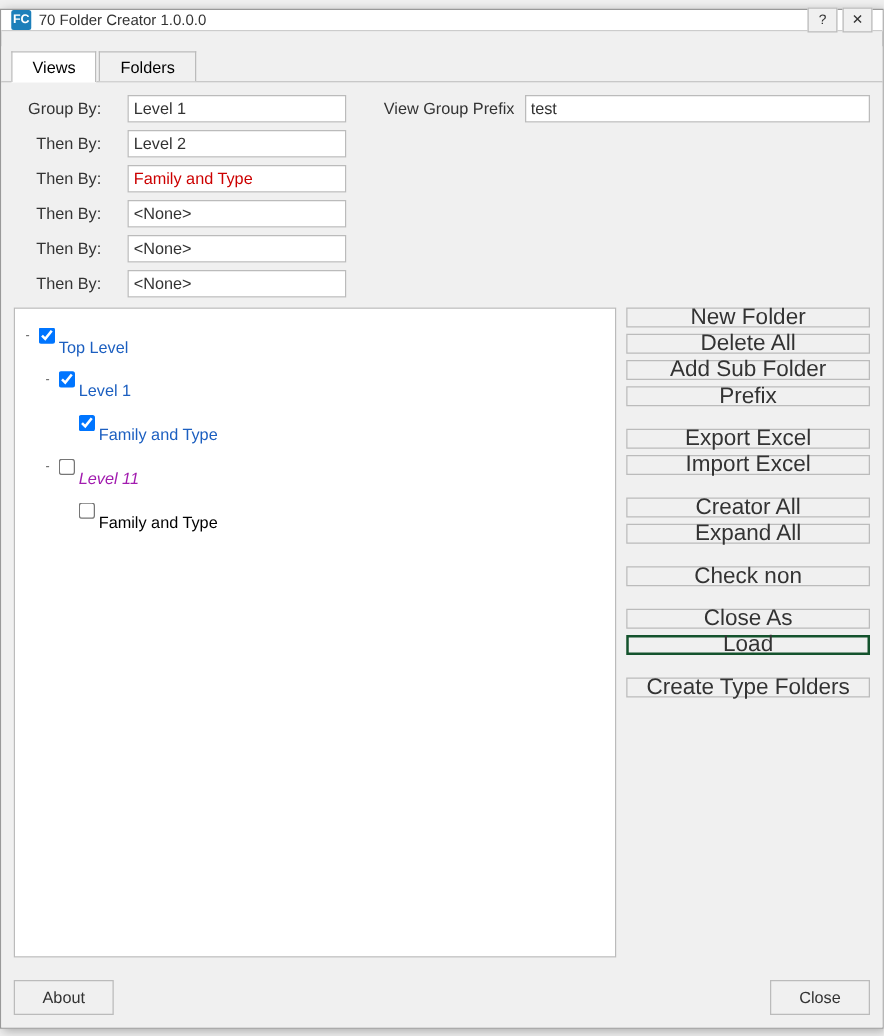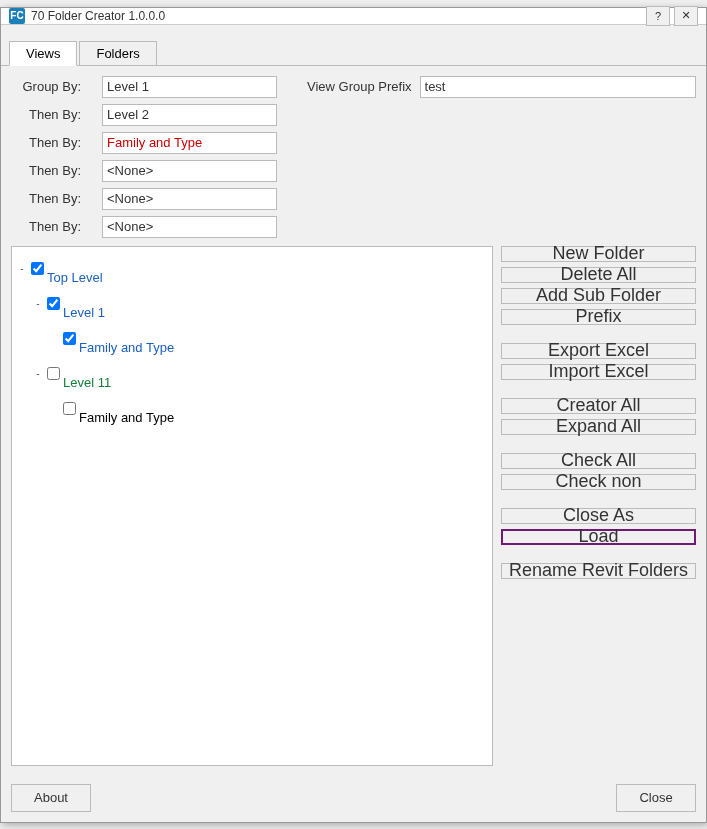--- a/index.html
+++ b/index.html
@@ -170,42 +170,42 @@
       width: 13px;
       height: 13px;
       margin: 0 3px;
       cursor: pointer;
     }
     .tree-label {
       font-size: 13px;
       margin-top: 18px;
     }
     .tree-label.blue { color: #1c5fc0; }
-    .tree-label.red { color: #15803d; }
+    .tree-label.red { color: #a21caf; font-style: italic; }
 
     .button-panel {
       display: flex;
       flex-direction: column;
       gap: 5px;
       width: 195px;
     }
     .btn {
       height: 16px;
       background: #f0f0f0;
       border: 1px solid #bbb;
       cursor: pointer;
       font-size: 18px;
       color: #333;
       text-align: center;
       display: flex;
       align-items: center;
       justify-content: center;
     }
     .btn.highlighted {
-      border: 2px solid #701a75;
+      border: 2px solid #14532d;
     }
     .btn-spacer { height: 8px; }
 
     .footer {
       display: flex;
       justify-content: space-between;
       padding: 8px 10px 10px;
       background: #f0f0f0;
     }
     .footer-btn {
@@ -326,27 +326,26 @@
         <button class="btn">Delete All</button>
         <button class="btn">Add Sub Folder</button>
         <button class="btn">Prefix</button>
         <div class="btn-spacer"></div>
         <button class="btn">Export Excel</button>
         <button class="btn">Import Excel</button>
         <div class="btn-spacer"></div>
         <button class="btn">Creator All</button>
         <button class="btn">Expand All</button>
         <div class="btn-spacer"></div>
-        <button class="btn">Check All</button>
         <button class="btn">Check non</button>
         <div class="btn-spacer"></div>
         <button class="btn">Close As</button>
         <button class="btn highlighted">Load</button>
         <div class="btn-spacer"></div>
-        <button class="btn">Rename Revit Folders</button>
+        <button class="btn">Create Type Folders</button>
       </div>
     </div>
 
   </div>
 
   <div class="footer">
     <button class="footer-btn">About</button>
     <button class="footer-btn">Close</button>
   </div>
 </div>

